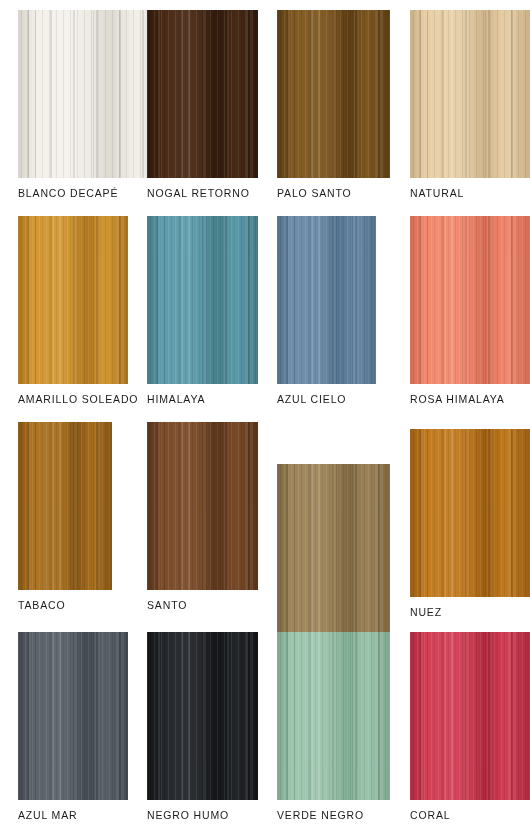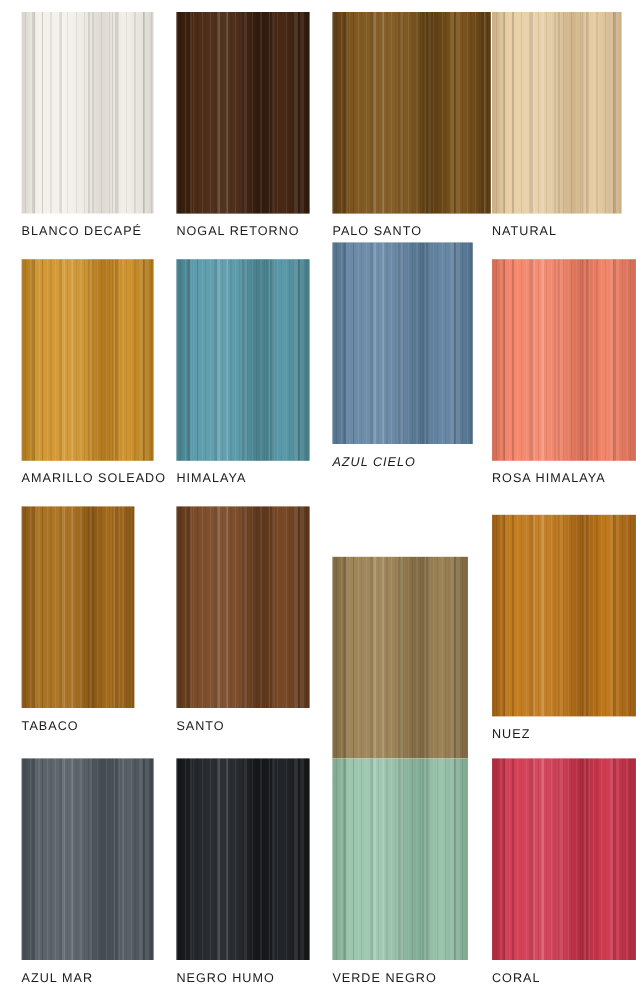--- a/index.html
+++ b/index.html
@@ -113,48 +113,48 @@
     letter-spacing: 0.85px;
     color: #1b1b1b;
     line-height: 14px;
   }
 </style>
 </head>
 <body>
 
 <div class="sheet">
   <div class="grid" id="palette-grid">
-      <div class="cell" style="left: 18px; top: 10px; width: 110px; height: 200px;">
+      <div class="cell" style="left: 18px; top: 10px; width: 110px; height: 200px; padding-left: 41px;">
         <div class="swatch" style="background: linear-gradient(90deg, rgb(231, 227, 218) 0%, rgb(244, 241, 235) 14%, rgb(244, 241, 235) 48%, rgb(231, 227, 218) 63%, rgb(244, 241, 235) 80%, rgb(231, 227, 218) 100%);">
           <div class="grain g1"></div>
           <div class="grain g2"></div>
           <div class="grain g3"></div>
           <div class="grain g4"></div>
         </div>
         <div class="label">BLANCO DECAPÉ</div>
       </div>
       <div class="cell" style="left: 147px; top: 10px; width: 111px; height: 200px;">
         <div class="swatch" style="background: linear-gradient(90deg, rgb(49, 26, 12) 0%, rgb(74, 42, 21) 14%, rgb(74, 42, 21) 48%, rgb(49, 26, 12) 63%, rgb(74, 42, 21) 80%, rgb(49, 26, 12) 100%);">
           <div class="grain g1"></div>
           <div class="grain g2"></div>
           <div class="grain g3"></div>
           <div class="grain g4"></div>
         </div>
         <div class="label">NOGAL RETORNO</div>
       </div>
-      <div class="cell" style="left: 277px; top: 10px; width: 113px; height: 200px; padding-left: 19px;">
+      <div class="cell" style="left: 277px; top: 10px; width: 113px; height: 200px;">
         <div class="swatch" style="background: linear-gradient(90deg, rgb(95, 63, 20) 0%, rgb(128, 88, 31) 14%, rgb(128, 88, 31) 48%, rgb(95, 63, 20) 63%, rgb(128, 88, 31) 80%, rgb(95, 63, 20) 100%);">
           <div class="grain g1"></div>
           <div class="grain g2"></div>
           <div class="grain g3"></div>
           <div class="grain g4"></div>
         </div>
         <div class="label">PALO SANTO</div>
       </div>
-      <div class="cell" style="left: 410px; top: 10px; width: 108px; height: 200px;">
+      <div class="cell" style="left: 410px; top: 10px; width: 120px; height: 200px;">
         <div class="swatch" style="background: linear-gradient(90deg, rgb(216, 187, 143) 0%, rgb(232, 207, 167) 14%, rgb(232, 207, 167) 48%, rgb(216, 187, 143) 63%, rgb(232, 207, 167) 80%, rgb(216, 187, 143) 100%);">
           <div class="grain g1"></div>
           <div class="grain g2"></div>
           <div class="grain g3"></div>
           <div class="grain g4"></div>
         </div>
         <div class="label">NATURAL</div>
       </div>
       <div class="cell" style="left: 18px; top: 216px; width: 110px; height: 200px;">
         <div class="swatch" style="background: linear-gradient(90deg, rgb(184, 125, 32) 0%, rgb(211, 151, 49) 14%, rgb(211, 151, 49) 48%, rgb(184, 125, 32) 63%, rgb(211, 151, 49) 80%, rgb(184, 125, 32) 100%);">
@@ -167,21 +167,21 @@
       </div>
       <div class="cell" style="left: 147px; top: 216px; width: 111px; height: 200px;">
         <div class="swatch" style="background: linear-gradient(90deg, rgb(73, 131, 143) 0%, rgb(92, 156, 172) 14%, rgb(92, 156, 172) 48%, rgb(73, 131, 143) 63%, rgb(92, 156, 172) 80%, rgb(73, 131, 143) 100%);">
           <div class="grain g1"></div>
           <div class="grain g2"></div>
           <div class="grain g3"></div>
           <div class="grain g4"></div>
         </div>
         <div class="label">HIMALAYA</div>
       </div>
-      <div class="cell" style="left: 277px; top: 202px; width: 117px; height: 200px; font-style: italic;">
+      <div class="cell" style="left: 277px; top: 216px; width: 99px; height: 200px;">
         <div class="swatch" style="background: linear-gradient(90deg, rgb(87, 120, 148) 0%, rgb(106, 138, 168) 14%, rgb(106, 138, 168) 48%, rgb(87, 120, 148) 63%, rgb(106, 138, 168) 80%, rgb(87, 120, 148) 100%);">
           <div class="grain g1"></div>
           <div class="grain g2"></div>
           <div class="grain g3"></div>
           <div class="grain g4"></div>
         </div>
         <div class="label">AZUL CIELO</div>
       </div>
       <div class="cell" style="left: 410px; top: 216px; width: 120px; height: 200px; text-align: right;">
         <div class="swatch" style="background: linear-gradient(90deg, rgb(226, 115, 90) 0%, rgb(244, 136, 109) 14%, rgb(244, 136, 109) 48%, rgb(226, 115, 90) 63%, rgb(244, 136, 109) 80%, rgb(226, 115, 90) 100%);">

